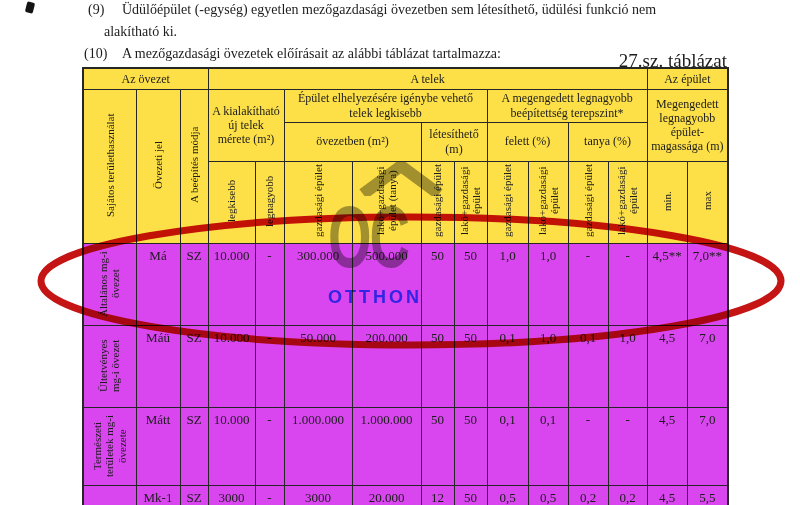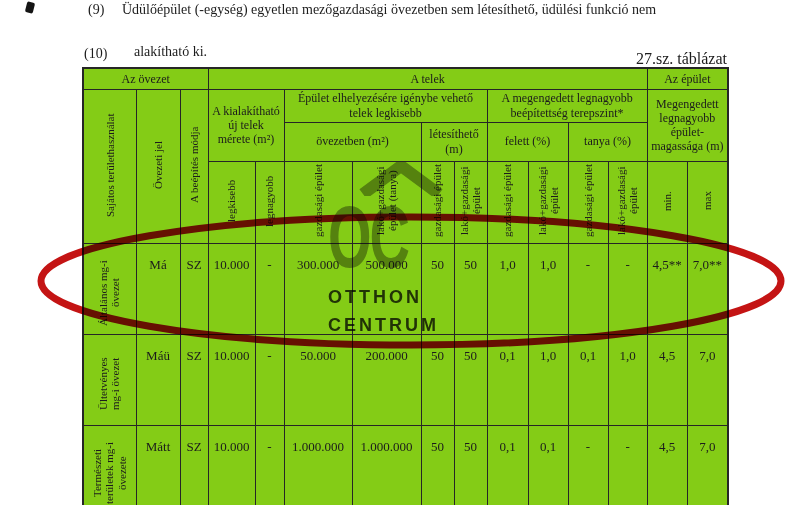--- a/index.html
+++ b/index.html
@@ -2,68 +2,69 @@
 <html><head>
 <meta charset="utf-8">
 <style>
   html,body{margin:0;padding:0;background:#fff;}
   .canvas{position:relative;width:800px;height:505px;overflow:hidden;background:#ffffff;
           font-family:"Liberation Serif", serif;color:#1c1c1c;}
 
   
   .pnum{position:absolute;font-size:14px;}
   .ptext{position:absolute;font-size:14px;white-space:nowrap;}
-  .caption{position:absolute;left:500px;top:50px;width:227px;text-align:right;font-size:16px;}
+  .caption{position:absolute;left:500px;top:50px;width:227px;text-align:right;font-size:19px;}
 
   .smudge{position:absolute;left:26px;top:2px;width:8px;height:11px;background:#141414;
           border-radius:2px;transform:rotate(14deg);}
 
   
   table.reg{position:absolute;left:82px;top:67px;width:645px;border-collapse:collapse;
             table-layout:fixed;border:2px solid #262626;}
   table.reg th, table.reg td{border:1px solid #262626;padding:1px 2px;text-align:center;
             font-weight:normal;overflow:hidden;}
-  table.reg th{background:#84cc16;font-size:12px;line-height:1.18;vertical-align:middle;}
+  table.reg th{background:#fde047;font-size:12px;line-height:1.18;vertical-align:middle;}
   th.grp{font-weight:bold;font-size:13.5px;}
-  table.reg td{background:#84cc16;font-size:13px;vertical-align:top;padding-top:13px;}
+  table.reg td{background:#d946ef;font-size:13px;vertical-align:top;padding-top:4px;}
   td.jel{font-weight:bold;}
   td.rowlabel{vertical-align:middle;padding-top:1px;}
 
   .vert{display:inline-block;writing-mode:vertical-rl;transform:rotate(180deg);
         font-size:11px;line-height:1.12;overflow-wrap:anywhere;white-space:normal;}
   .vh76{height:76px;}
   .vh148{height:148px;}
   .vh72{height:72px;}
   .vh68{height:68px;}
   .vh100{height:100px;}
 
   
   .watermark{position:absolute;left:328px;top:162px;width:145px;
              font-family:"Liberation Sans", sans-serif;mix-blend-mode:multiply;
              pointer-events:none;}
   .wm-roof{display:block;margin:0 auto 0 auto;}
   .wm-oc{font-size:56px;font-weight:bold;color:#a3a3a3;letter-spacing:-2px;
          transform:scaleY(1.55);transform-origin:top center;height:88px;line-height:0.98;}
-  .wm-line{font-size:18px;font-weight:bold;color:#404040;letter-spacing:3px;line-height:1.55;}
+  .wm-line{font-size:18px;font-weight:bold;color:#3b82f6;letter-spacing:3px;line-height:1.55;}
 
   
   .overlay{position:absolute;left:0;top:0;width:800px;height:505px;pointer-events:none;
            mix-blend-mode:multiply;}
 </style>
 </head>
 <body>
 
 <div class="canvas">
 
   <div class="smudge"></div>
 
   <span class="pnum" style="left:88px;top:2px;">(9)</span>
   <span class="ptext" style="left:122px;top:2px;">Üdülőépület (-egység) egyetlen mezőgazdasági övezetben sem létesíthető, üdülési funkció nem</span>
-  <span class="ptext" style="left:134px;top:24px;margin-top:20px;">alakítható ki.</span>
+  <span class="ptext" style="left:104px;top:24px;">alakítható ki.</span>
   <span class="pnum" style="left:84px;top:46px;">(10)</span>
+  <span class="ptext" style="left:122px;top:46px;">A mezőgazdasági övezetek előírásait az alábbi táblázat tartalmazza:</span>
   <div class="caption">27.sz. táblázat</div>
 
   <table class="reg">
     <colgroup>
       <col style="width:53px">
         <col style="width:44px">
         <col style="width:28px">
       <col style="width:47px">
         <col style="width:29px">
         <col style="width:68px">
@@ -183,20 +184,19 @@
     </tr>
   </tbody>
     </table>
 
   <div class="watermark">
     <svg class="wm-roof" width="92" height="34" viewBox="0 0 92 34">
       <polyline points="8,32 46,4 84,32" fill="none" stroke="#a3a3a3" stroke-width="12"></polyline>
     </svg>
     <div class="wm-oc">OC</div>
     <div class="wm-line">OTTHON</div>
-    <div class="wm-line">CENTRUM</div>
   </div>
 
   <svg class="overlay" viewBox="0 0 800 505">
     <ellipse cx="411" cy="281" rx="370" ry="64" fill="none" stroke-width="7" stroke-linecap="round" stroke="#c41414"></ellipse>
   </svg>
 
 </div>
 
 </body></html>

